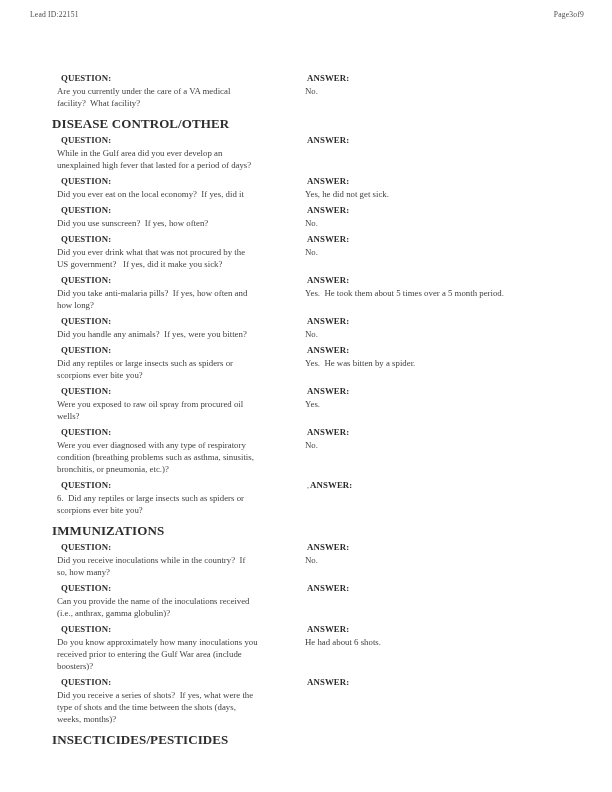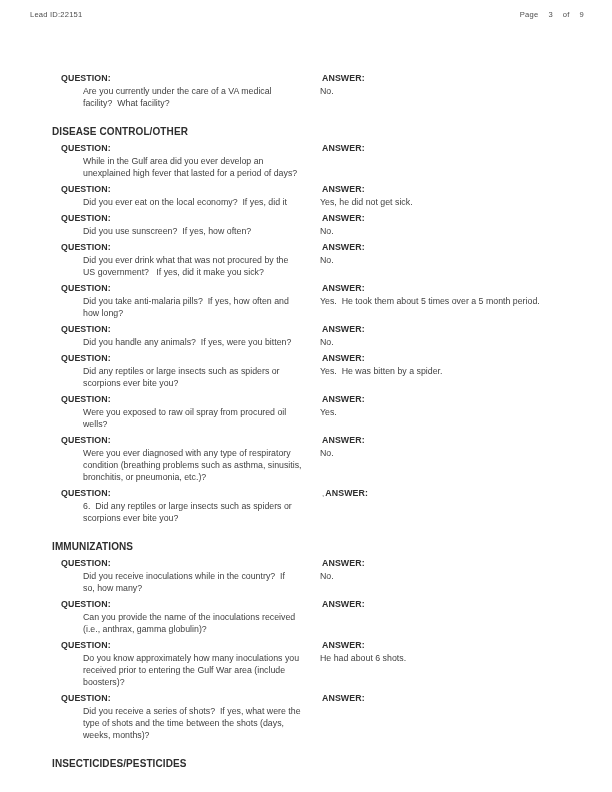--- a/index.html
+++ b/index.html
@@ -1,68 +1,67 @@
 <!DOCTYPE html>
 <html><head>
 <meta charset="utf-8">
 <style>
   html, body { margin: 0; padding: 0; background: #ffffff; }
   .page {
     position: relative;
     width: 612px;
     height: 792px;
     background: #ffffff;
-    font-family: Liberation Sans, sans-serif;
+    font-family: Liberation Serif, serif;
     color: #404040;
     overflow: hidden;
   }
   .doc-header {
     position: absolute;
     top: 10px;
     left: 30px;
     right: 28px;
     display: flex;
     justify-content: space-between;
     font-size: 7.6px;
     color: #4d4d4d;
     letter-spacing: 0.2px;
   }
-  .page-indicator { display: flex; gap: 10px; text-align: center; }
+  .page-indicator { display: flex; gap: 0; text-align: center; }
   .content {
     position: absolute;
     left: 52px;
     top: 72px;
     width: 516px;
   }
   .section-heading {
     font-weight: bold;
-    font-size: 10px;
+    font-size: 13px;
     line-height: 14px;
     color: #2e2e2e;
-    margin: 16px 0 3px 0;
+    margin: 8px 0 3px 0;
     letter-spacing: 0.1px;
   }
   .qa-row {
     display: flex;
     margin-bottom: 4px;
-    gap: 15px;
   }
   .q-col { width: 251px; flex-shrink: 0; }
   .a-col { flex: 1; }
   .qa-label {
     font-weight: bold;
     font-size: 8.8px;
     line-height: 13px;
     color: #2e2e2e;
     letter-spacing: 0.1px;
     white-space: pre;
   }
   .q-col .qa-label { padding-left: 9px; }
   .a-col .qa-label { padding-left: 4px; }
-  .q-col .text-line { padding-left: 5px; margin-left: 26px; }
+  .q-col .text-line { padding-left: 5px; }
   .a-col .text-line { padding-left: 2px; }
   .text-line {
     font-size: 8.8px;
     line-height: 12px;
     color: #424242;
     white-space: pre;
   }
   .stray-mark {
     font-weight: normal;
     font-size: 8px;

